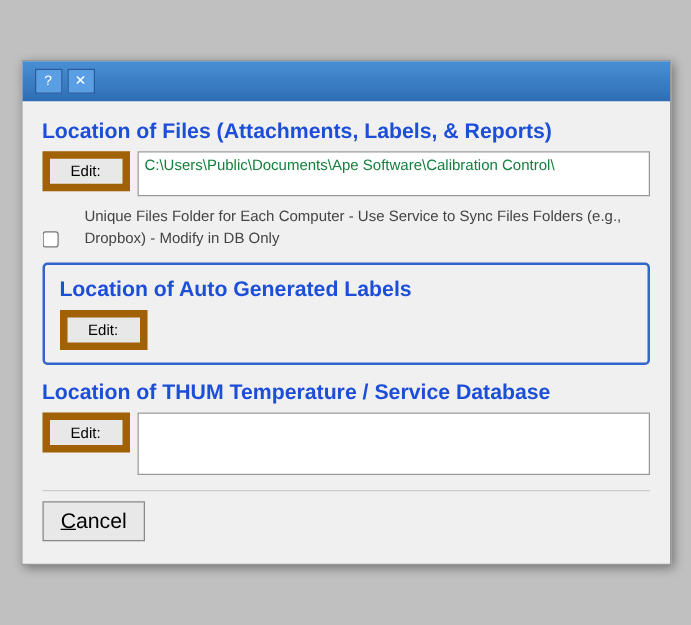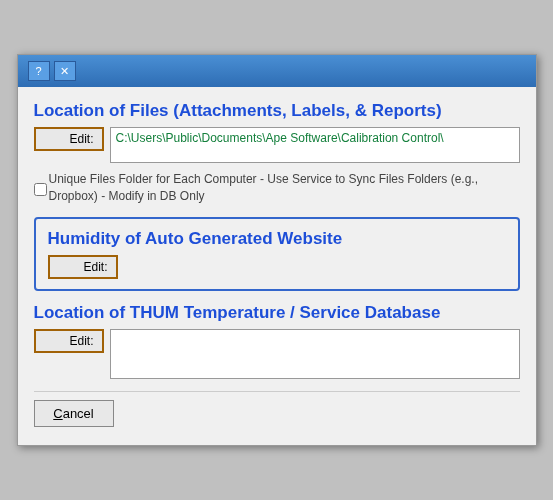--- a/index.html
+++ b/index.html
@@ -103,24 +103,24 @@
     .edit-row {
       display: flex;
       gap: 6px;
       align-items: flex-start;
     }
 
     .edit-btn {
       min-width: 70px;
       padding: 3px 8px;
       background: #e8e8e8;
-      border: 2px solid #a16207;
+      border: 6px solid #a16207;
       cursor: pointer;
       font-size: 12px;
-      text-align: right;
+      text-align: center;
       white-space: nowrap;
     }
 
     .path-input {
       flex: 1;
       border: 1px solid #999;
       background: white;
       padding: 3px 5px;
       font-size: 12px;
       min-height: 22px;
@@ -128,22 +128,22 @@
       font-family: inherit;
       color: #15803d;
     }
 
     .path-input.tall {
       min-height: 50px;
     }
 
     .checkbox-row {
       display: flex;
-      align-items: center;
-      gap: 2px;
+      align-items: flex-end;
+      gap: 21px;
       margin: 8px 0 0 0;
     }
 
     .checkbox-row input[type="checkbox"] {
       margin-top: 2px;
     }
 
     .checkbox-label {
       font-size: 12px;
       color: #444;
@@ -165,21 +165,21 @@
       border-top: 1px solid #ccc;
       margin-top: 6px;
     }
 
     .action-btn {
       min-width: 80px;
       padding: 5px 14px;
       background: #e8e8e8;
       border: 1px solid #888;
       cursor: pointer;
-      font-size: 13px;
+      font-size: 17px;
       font-family: inherit;
     }
   </style>
 </head>
 <body>
 
 <div class="dialog">
 
   <div class="title-bar">
     <div class="title-buttons">
@@ -196,21 +196,21 @@
         <button class="edit-btn">Edit:</button>
         <textarea class="path-input" rows="2" style="">C:\Users\Public\Documents\Ape Software\Calibration Control\</textarea>
       </div>
       <div class="checkbox-row">
         <input type="checkbox" style="">
         <span class="checkbox-label">Unique Files Folder for Each Computer - Use Service to Sync Files Folders (e.g., Dropbox) - Modify in DB Only</span>
       </div>
     </div>
 
     <div class="highlighted-section">
-      <div class="section-label">Humidity of Auto Generated Website</div>
+      <div class="section-label">Location of Auto Generated Labels</div>
       <div class="edit-row">
         <button class="edit-btn">Edit:</button>
       </div>
     </div>
 
     <div class="section">
       <div class="section-label">Location of THUM Temperature / Service Database</div>
       <div class="edit-row">
         <button class="edit-btn">Edit:</button>
         <textarea class="path-input tall" rows="3" style=""></textarea>

